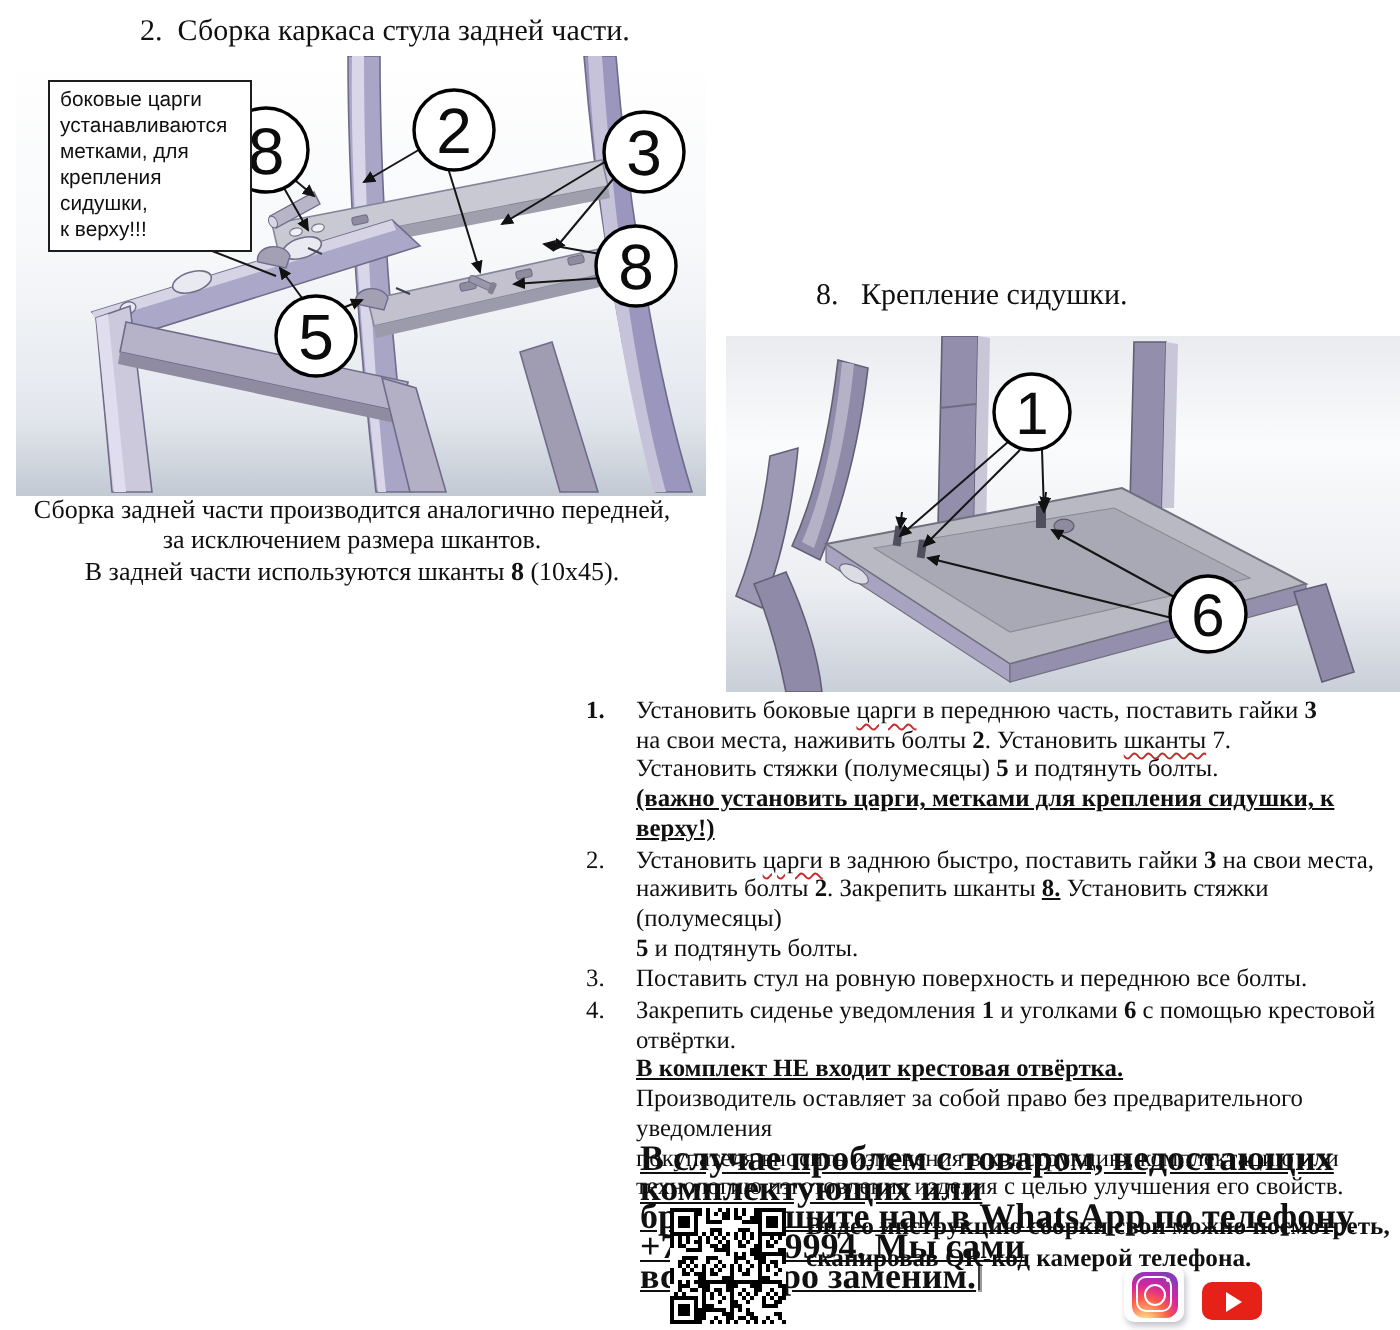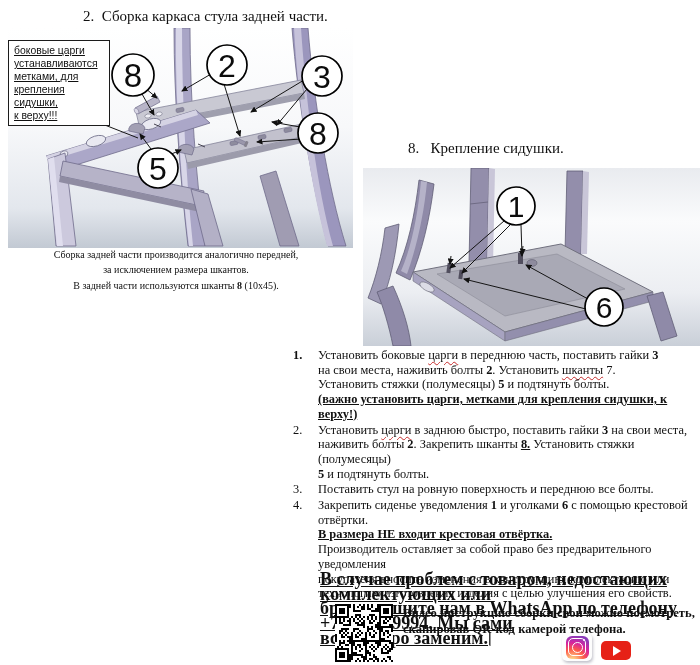--- a/index.html
+++ b/index.html
@@ -18,21 +18,21 @@
   .diagram2{
     background:linear-gradient(180deg,#e9ebef 0%,#fafbfc 30%,#eceef2 70%,#c9cfd8 100%);
   }
   .callout-box{
     background:#ffffff;border:1.6px solid #1c1c1c;
     font-family:"Liberation Sans", sans-serif;
     font-size:10.4px;line-height:13px;
     padding:3px 3px 3px 5px;
   }
   .caption{
-    font-size:10px;line-height:15.3px;text-align:center;
+    font-size:13px;line-height:15.3px;text-align:center;
   }
   .steps{font-size:12.4px;line-height:14.7px;}
   .step{display:flex;margin-bottom:1px;}
   .step-num{width:25px;flex:0 0 25px;}
   .step-num.bold{font-weight:bold;}
   .step-text{width:384px;}
   .wavy{
     text-decoration-line:underline;
     text-decoration-style:wavy;
     text-decoration-color:#c62b2b;
@@ -71,21 +71,21 @@
     width:0;height:0;border-left:8px solid #fff;
     border-top:5px solid transparent;border-bottom:5px solid transparent;margin-left:2px;
   }
   svg text.balloon-num{
     font-family:"Liberation Sans", sans-serif;font-weight:400;fill:#0c0c0c;
   }
 </style>
 </head>
 <body>
 
-<div class="abs title" style="left:83px;top:8px;">2.  Сборка каркаса стула задней части.</div>
+<div class="abs title" style="left:70px;top:8px;">2.  Сборка каркаса стула задней части.</div>
 
 <div class="abs diagram" style="left:8px;top:28px;width:345px;height:220px;">
   <svg width="345" height="220" viewBox="0 0 345 220">
     <defs>
       <marker id="arw" markerWidth="7" markerHeight="6" refX="5.5" refY="3" orient="auto">
         <path d="M0,0 L6.5,3 L0,6 Z" fill="#111"></path>
       </marker>
     </defs>
 
     <g>
@@ -160,21 +160,21 @@
       <circle cx="314" cy="48" r="20" fill="#fff" stroke="#000" stroke-width="1.7"></circle>
       <text class="balloon-num" x="314" y="48" font-size="32" text-anchor="middle" dy="0.36em">3</text>
       <circle cx="310" cy="105" r="20" fill="#fff" stroke="#000" stroke-width="1.7"></circle>
       <text class="balloon-num" x="310" y="105" font-size="32" text-anchor="middle" dy="0.36em">8</text>
       <circle cx="150" cy="140" r="20" fill="#fff" stroke="#000" stroke-width="1.7"></circle>
       <text class="balloon-num" x="150" y="140" font-size="32" text-anchor="middle" dy="0.36em">5</text>
     </g>
   </svg>
 
   
-  <div class="abs callout-box pre" style="left:0;top:12px;width:92px;text-decoration:underline;">боковые царги
+  <div class="abs callout-box pre" style="left:16px;top:12px;width:92px;">боковые царги
 устанавливаются
 метками, для
 крепления сидушки,
 к верху!!!</div>
 </div>
 
 <div class="abs caption pre" style="left:0px;top:247px;width:352px;"><span>Сборка задней части производится аналогично передней,
 за исключением размера шкантов.
 В задней части используются шканты </span><span style="font-weight: bold;">8</span><span> (10x45).</span></div>
 
@@ -250,21 +250,21 @@
 </span><span style="font-weight: bold;">5</span><span> и подтянуть болты.</span></div>
   </div>
   <div class="step">
     <span class="step-num">3.</span>
     <div class="step-text pre"><span>Поставить стул на ровную поверхность и переднюю все болты.</span></div>
   </div>
   <div class="step">
     <span class="step-num">4.</span>
     <div class="step-text pre"><span>Закрепить сиденье уведомления </span><span style="font-weight: bold;">1</span><span> и уголками </span><span style="font-weight: bold;">6</span><span> с помощью крестовой
 отвёртки.
-</span><span style="font-weight: bold; text-decoration: underline;">В размера НЕ входит крестовая отвёртка.</span><span>
+</span><span style="font-weight: bold; text-decoration: underline;">В комплект НЕ входит крестовая отвёртка.</span><span>
 Производитель оставляет за собой право без предварительного уведомления
 покупателя вносить изменения в конструкцию, комплектацию или
 технологию изготовления изделия с целью улучшения его свойств.</span></div>
   </div>
 </div>
 
 <div class="abs warranty pre" style="left:320px;top:557px;width:380px;">
   <span><span style="font-weight: bold; text-decoration: underline;">В случае проблем с товаром, недостающих комплектующих или
 брака пишите нам в WhatsApp по телефону +79116449994. Мы сами
 всё быстро заменим.</span></span><span class="caret"></span>

